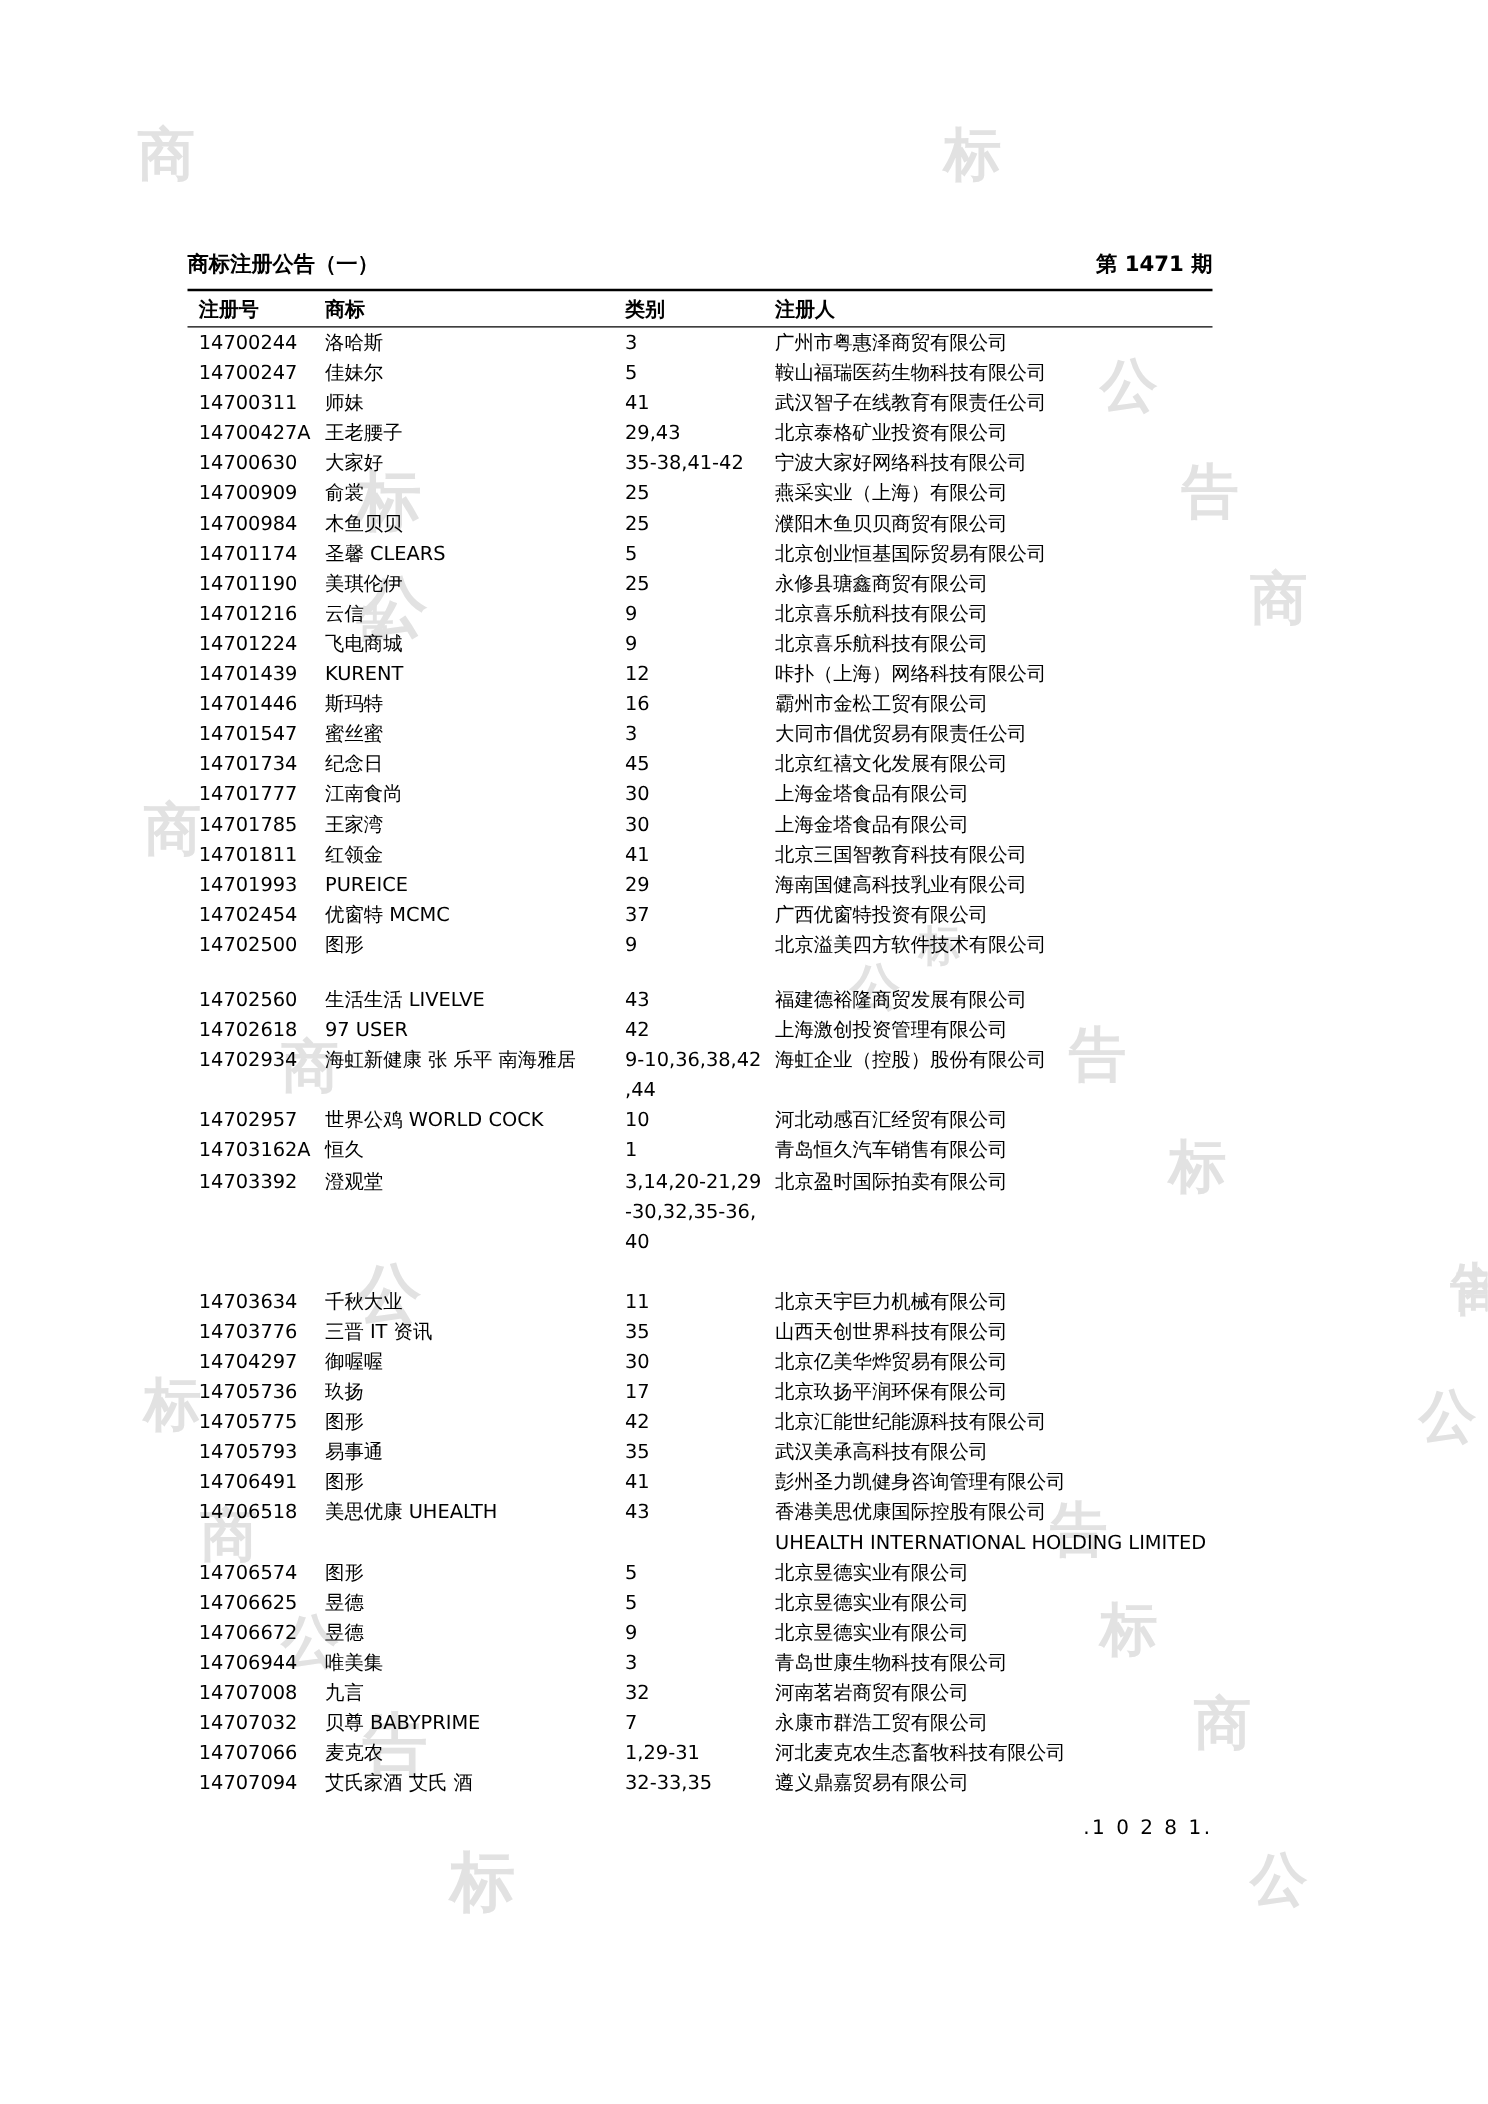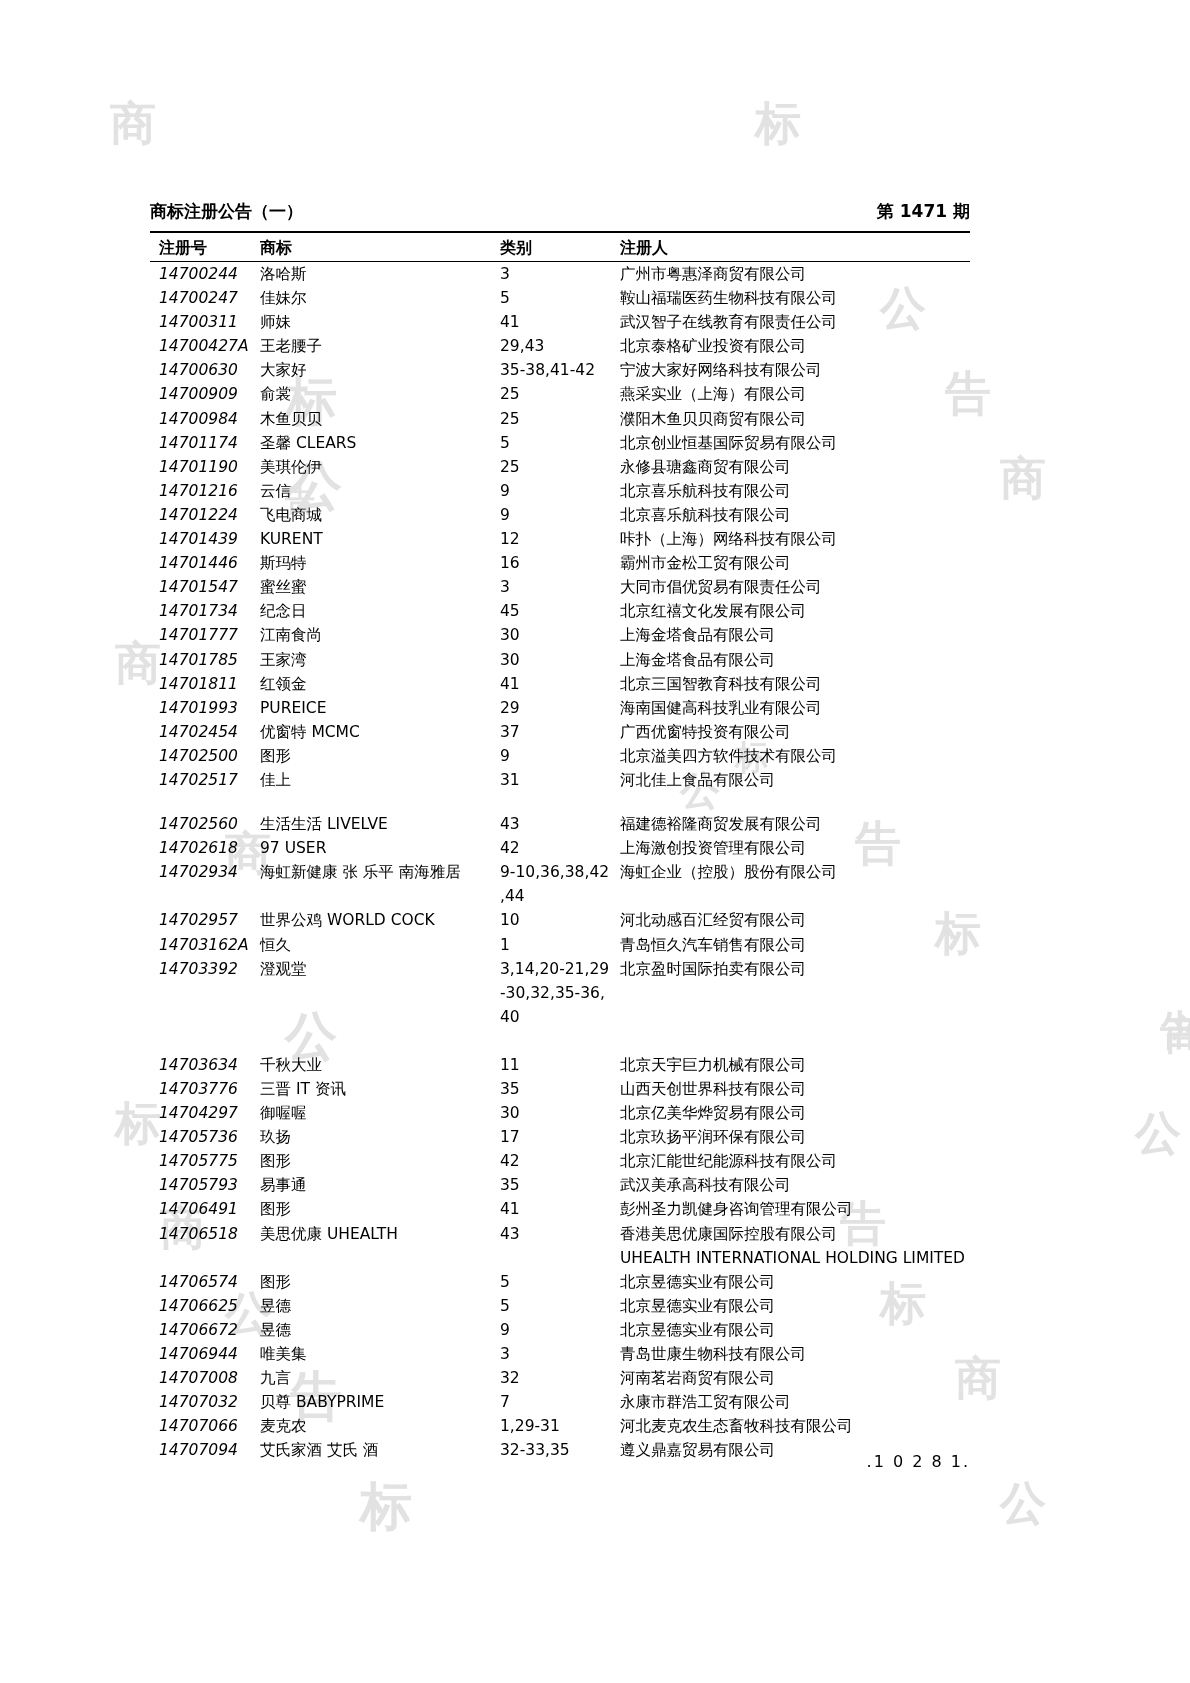--- a/index.html
+++ b/index.html
@@ -97,21 +97,21 @@
   .row {
     position: relative;
     min-height: 24.1px;
   }
   .cell {
     position: absolute;
     top: 0;
     white-space: pre-line;
     line-height: 24.1px;
   }
-  .c-regno { left: 9px; font-style: italic; }
+  .c-regno { left: 9px; }
   .c-mark  { left: 110px; }
   .c-class { left: 350px; width: 115px; }
   .c-owner { left: 470px; }
 
   .footer {
     position: absolute;
     left: 150px;
     top: 1452px;
     width: 820px;
     text-align: right;
@@ -288,26 +288,20 @@
         <div class="cell c-mark">优窗特 MCMC</div>
         <div class="cell c-class">37</div>
         <div class="cell c-owner">广西优窗特投资有限公司</div>
       </div>
       <div class="row" style="height: 24.1px;">
         <div class="cell c-regno">14702500</div>
         <div class="cell c-mark">图形</div>
         <div class="cell c-class">9</div>
         <div class="cell c-owner">北京溢美四方软件技术有限公司</div>
       </div>
-      <div class="row" style="height: 24.1px;">
-        <div class="cell c-regno">14702517</div>
-        <div class="cell c-mark">佳上</div>
-        <div class="cell c-class">31</div>
-        <div class="cell c-owner">河北佳上食品有限公司</div>
-      </div>
       <div class="row" style="height: 24.1px; margin-top: 20px;">
         <div class="cell c-regno">14702560</div>
         <div class="cell c-mark">生活生活 LIVELVE</div>
         <div class="cell c-class">43</div>
         <div class="cell c-owner">福建德裕隆商贸发展有限公司</div>
       </div>
       <div class="row" style="height: 24.1px;">
         <div class="cell c-regno">14702618</div>
         <div class="cell c-mark">97 USER</div>
         <div class="cell c-class">42</div>

